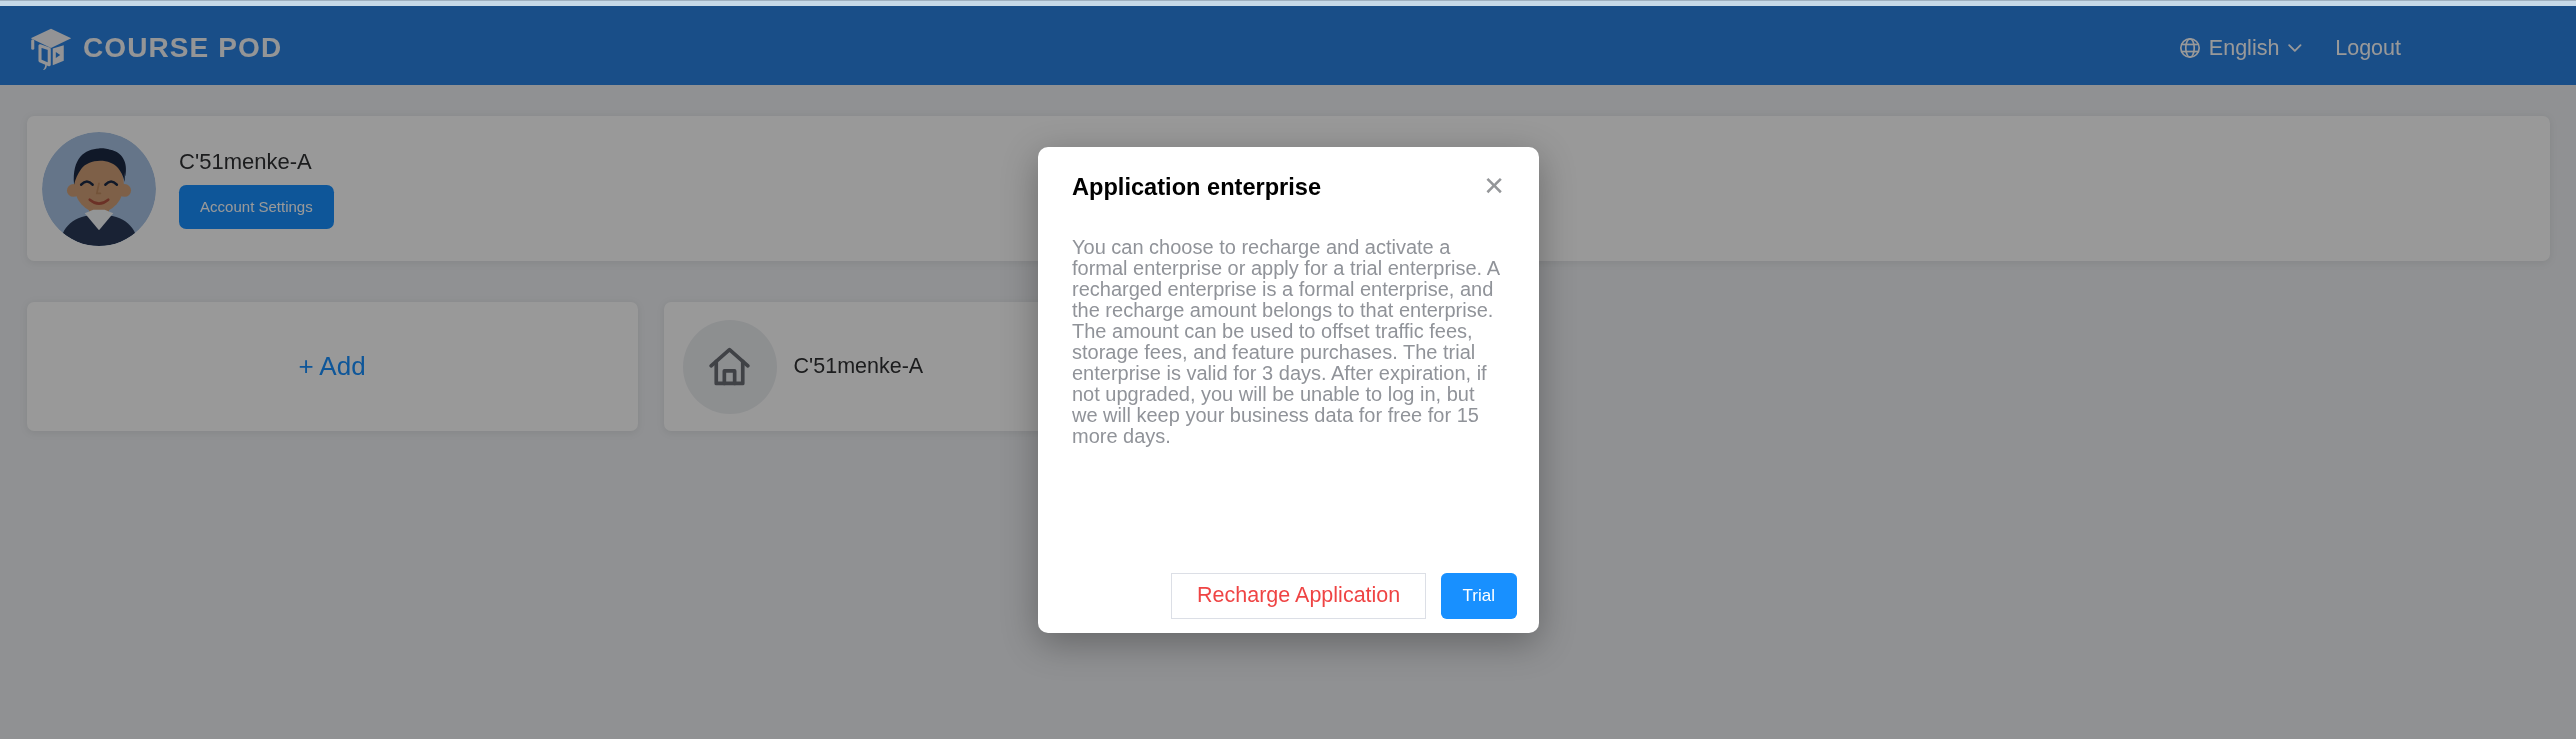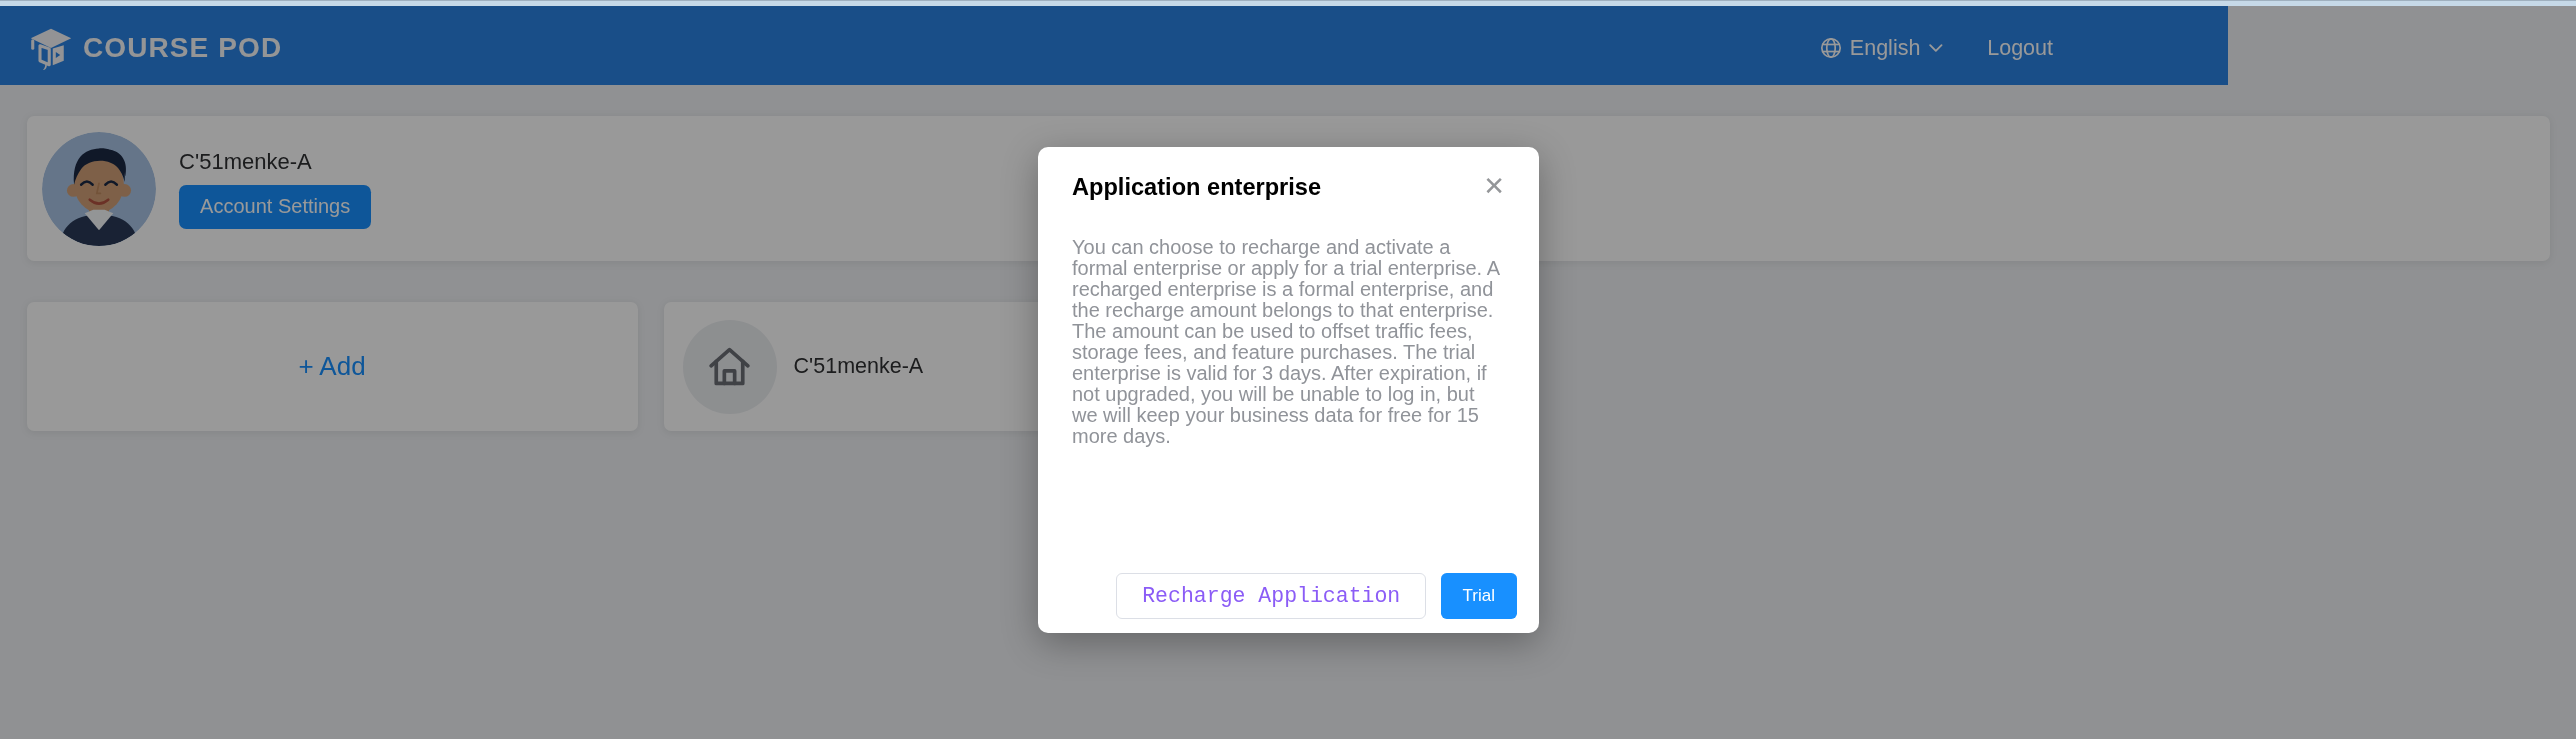--- a/index.html
+++ b/index.html
@@ -4,43 +4,43 @@
 <style>
   * { margin:0; padding:0; box-sizing:border-box; }
   html,body { width:2576px; height:740px; overflow:hidden; }
   body { font-family:"Liberation Sans", sans-serif; background:#f0f2f5; position:relative; }
 
   
   .top-strip { position:absolute; left:0; top:0; width:2576px; height:6.4px;
     background:#c6d9e8; border-top:1.4px solid #9fb0bf; z-index:300; }
 
   
-  .navbar { position:absolute; left:0; top:6.4px; width:2228px; height:84px;
+  .navbar { position:absolute; left:0; top:6.4px; width:2576px; height:84px;
     background:#2b82e3; display:flex; align-items:center; justify-content:space-between;
     padding:0 175px 0 29px; z-index:1; }
   .brand { display:flex; align-items:center; gap:10px; cursor:pointer; }
   .brand svg { width:44px; height:44px; display:block; }
   .brand-text { color:#f7f8fa; font-size:28px; font-weight:800; letter-spacing:1.1px; }
-  .nav-right { display:flex; align-items:flex-end; gap:44px; }
+  .nav-right { display:flex; align-items:flex-end; gap:33px; }
   .lang { display:flex; align-items:center; gap:7.2px; color:#ffffff; font-size:21.5px; cursor:pointer; }
   .lang svg { display:block; }
   .logout { color:#ffffff; font-size:21.5px; cursor:pointer; }
 
   
   .page { position:absolute; left:0; top:85px; width:2576px; height:649px; background:#f0f2f5; z-index:1; }
 
   .account-card { position:absolute; left:26.5px; top:31px; width:2523px; height:145px;
     background:#ffffff; border-radius:7.2px; box-shadow:0 1.4px 8.6px rgba(0,0,0,0.08);
     display:flex; align-items:center; padding-left:15px; }
   .avatar { width:114px; height:114px; border-radius:50%; overflow:hidden; flex:0 0 auto; }
   .avatar svg { width:100%; height:100%; display:block; }
   .account-info { margin-left:23.6px; display:flex; flex-direction:column; }
   .username { font-size:22px; color:#303133; }
   .btn-primary { margin-top:10px; height:44px; padding:0 21px; background:#1890ff; color:#ffffff;
-    font-size:20px; font-family:inherit; border:none; border-radius:7.2px; cursor:pointer; align-self:flex-start; }
+    font-size:15px; font-family:inherit; border:none; border-radius:7.2px; cursor:pointer; align-self:flex-start; }
 
   .cards-row { position:absolute; left:26.5px; top:217px; display:flex; gap:26.5px; }
   .card { width:611px; height:129px; background:#ffffff; border-radius:7.2px;
     box-shadow:0 1.4px 8.6px rgba(0,0,0,0.08); }
   .add-card { display:flex; align-items:center; justify-content:center; cursor:pointer; }
   .add-label { font-size:26px; color:#1890ff; }
   .ent-card { display:flex; align-items:center; padding-left:18.6px; gap:17px; cursor:pointer; }
   .ent-icon-wrap { width:94px; height:94px; border-radius:50%; background:#eceef1;
     display:flex; align-items:center; justify-content:center; flex:0 0 auto; }
   .ent-icon-wrap svg { width:53px; height:53px; display:block; }
@@ -53,21 +53,21 @@
   
   .modal { position:absolute; left:1038px; top:147px; width:501px; height:486px;
     background:#ffffff; border-radius:10px; box-shadow:0 10px 36px rgba(0,0,0,0.30);
     z-index:400; padding:0 34px; }
   .modal-header { padding-top:27px; display:flex; align-items:flex-start; justify-content:space-between; }
   .modal-title { font-size:23.6px; font-weight:700; color:#000000; }
   .close { font-size:26px; color:#949699; line-height:1; cursor:pointer; margin-top:-1.4px; }
   .modal-body { margin-top:36px; width:432px; font-size:20px; line-height:21px; color:#909399; }
   .modal-footer { position:absolute; right:22px; bottom:14.3px; display:flex; align-items:center; gap:14.3px; }
   .btn-outline { height:46px; padding:0 25px; background:#ffffff; border:1.4px solid #dcdfe6;
-    border-radius:6px; font-size:21.5px; font-family:Liberation Mono, monospace; color:#8b5cf6; cursor:pointer; }
+    border-radius:0; font-size:21.5px; font-family:Liberation Sans, sans-serif; color:#ef4444; cursor:pointer; }
   .btn-blue { height:46px; padding:0 22px; background:#1890ff; border:none; border-radius:5.7px;
     font-size:17px; font-family:inherit; color:#ffffff; cursor:pointer; }
 </style>
 </head>
 <body>
 
 <div class="top-strip"></div>
 
 <header class="navbar">
   <div class="brand">

